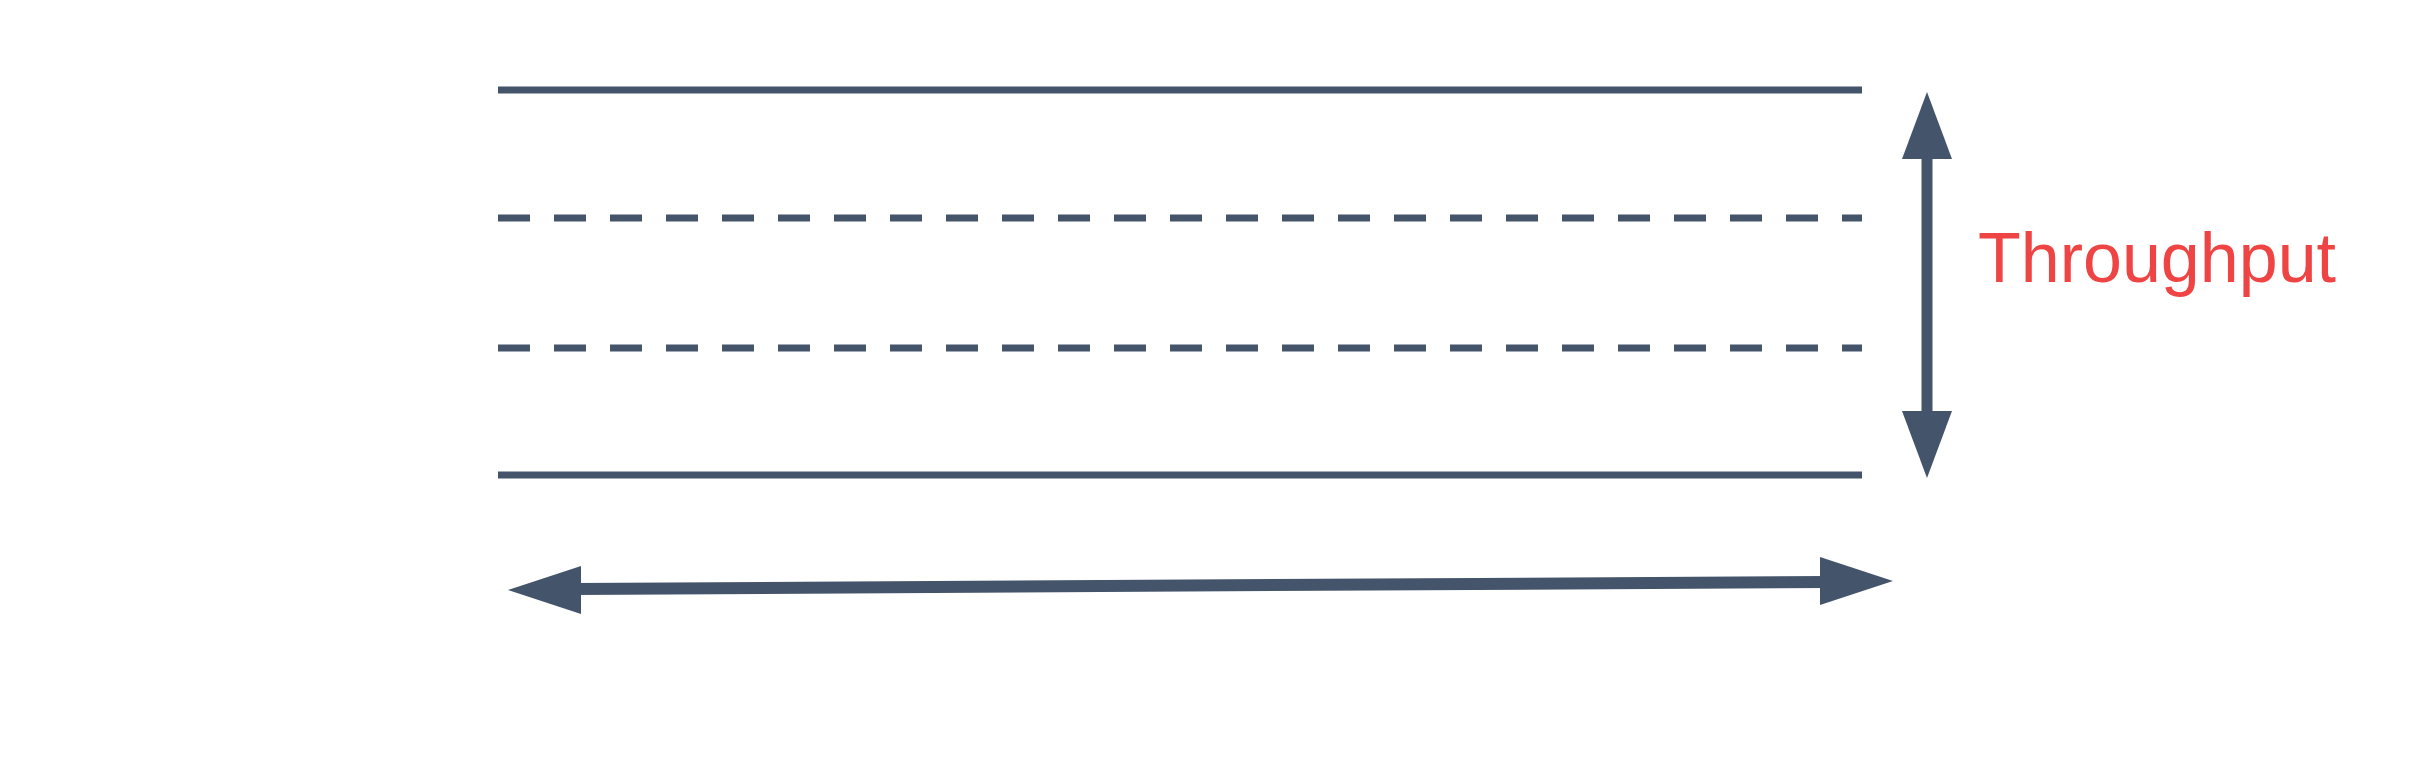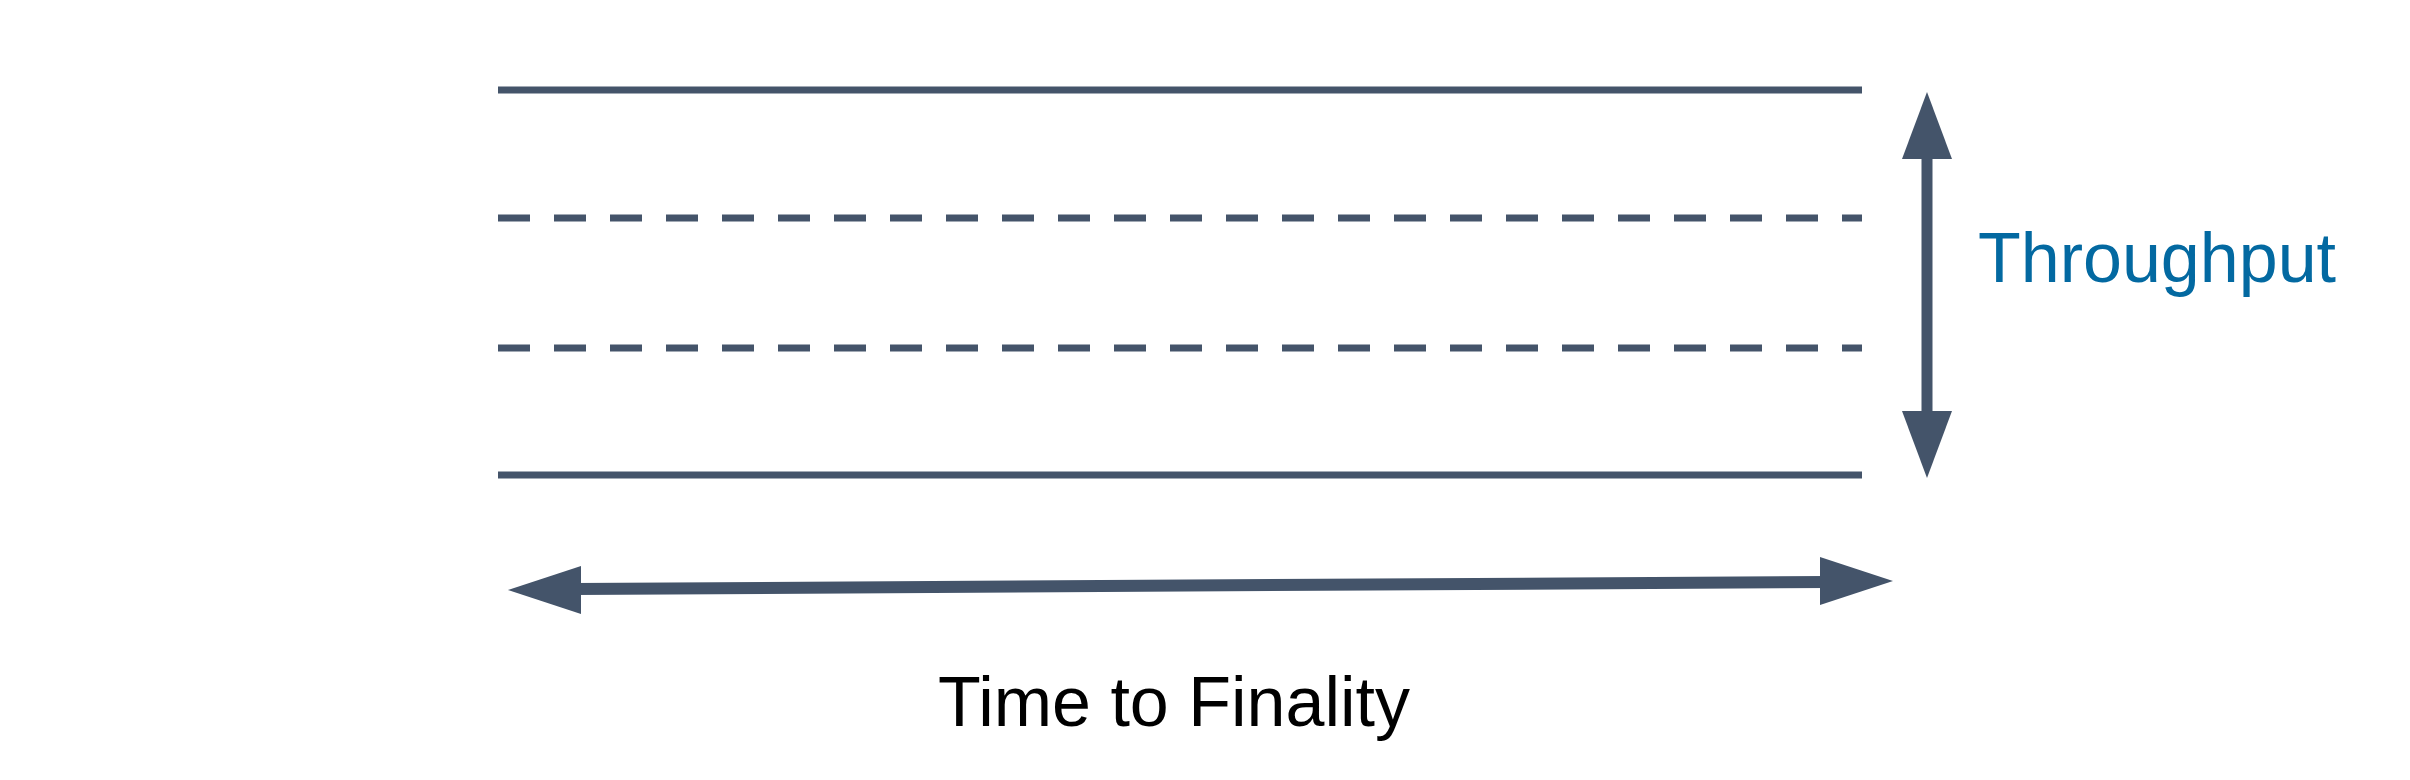--- a/index.html
+++ b/index.html
@@ -59,17 +59,16 @@
       <polygon points="1927,478 1902,411 1952,411" fill="#44546a"></polygon>
     </g>
 
     <g>
       <line x1="574" y1="589" x2="1827" y2="582" stroke-width="12" stroke="#44546a"></line>
       <polygon points="508,590 581,566 581,614" fill="#44546a"></polygon>
       <polygon points="1893,581 1820,557 1820,605" fill="#44546a"></polygon>
     </g>
   </svg>
 
-  <div class="label label-throughput" style="color: #0369a1;">Throughput</div>
+  <div class="label label-throughput" style="color: #ef4444;">Throughput</div>
 
-  <div class="label label-ttf" style="color: rgb(0, 0, 0);">Time to Finality</div>
 
 </div>
 
 </body></html>

